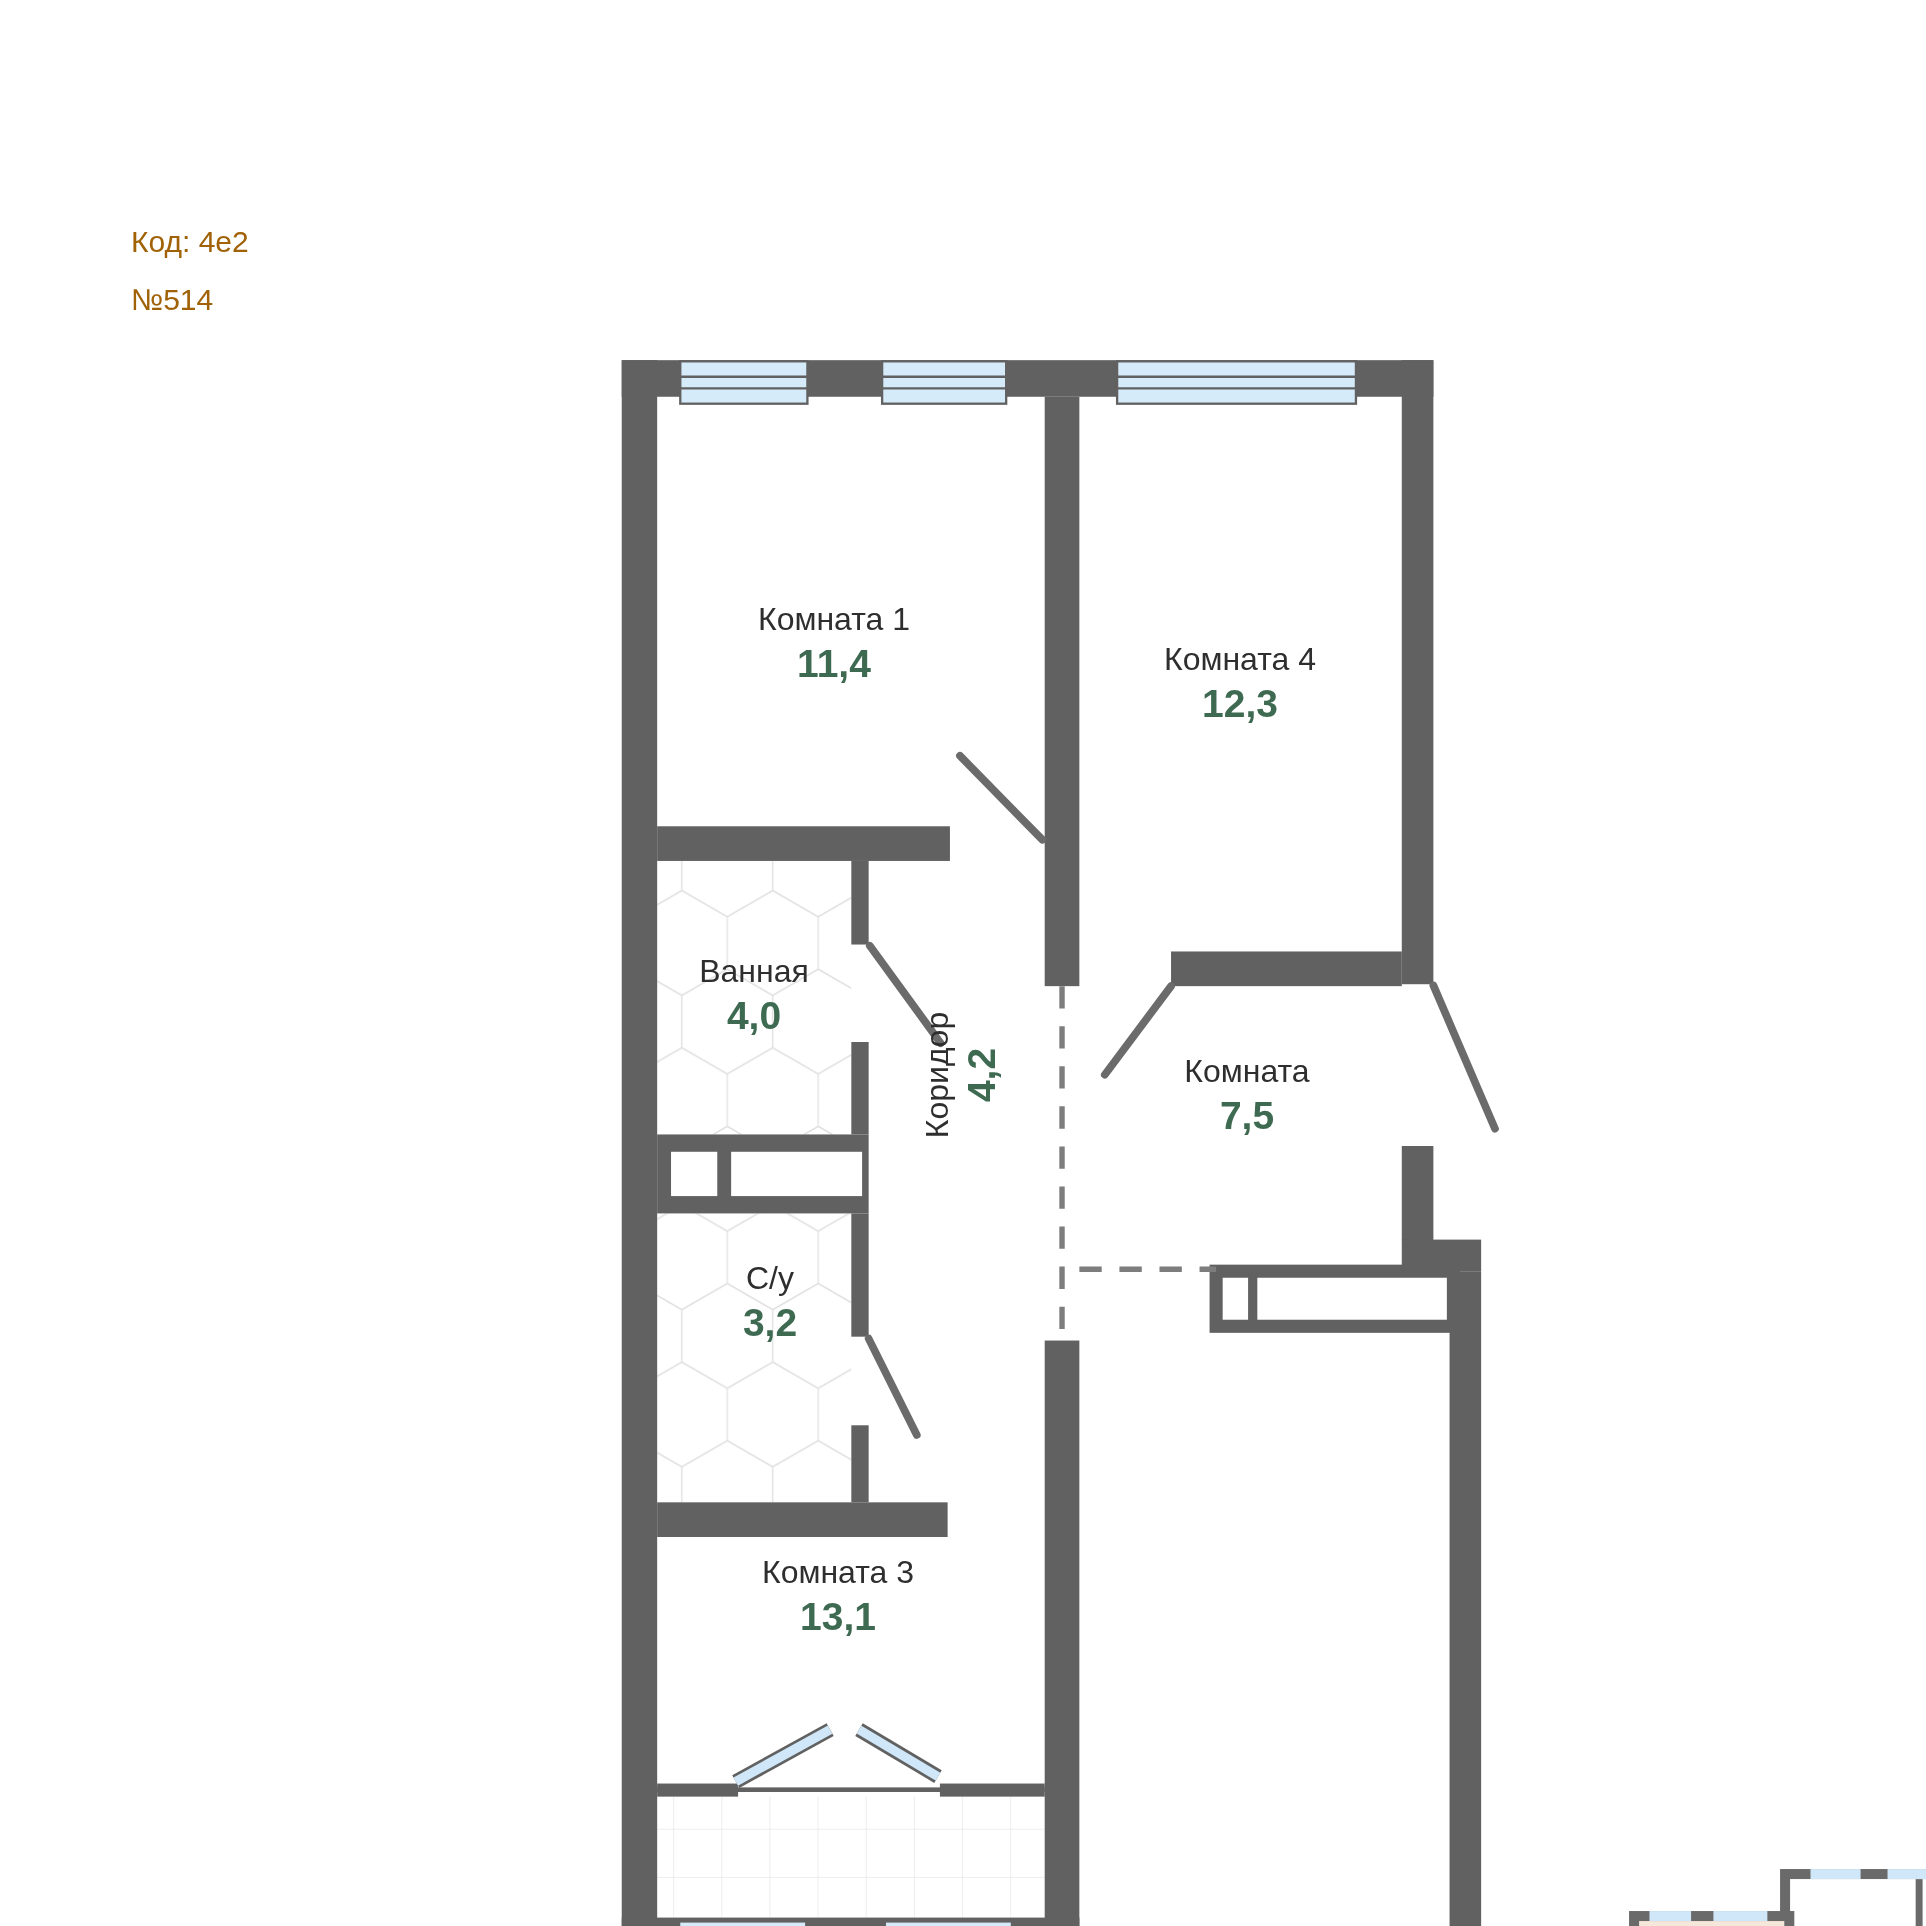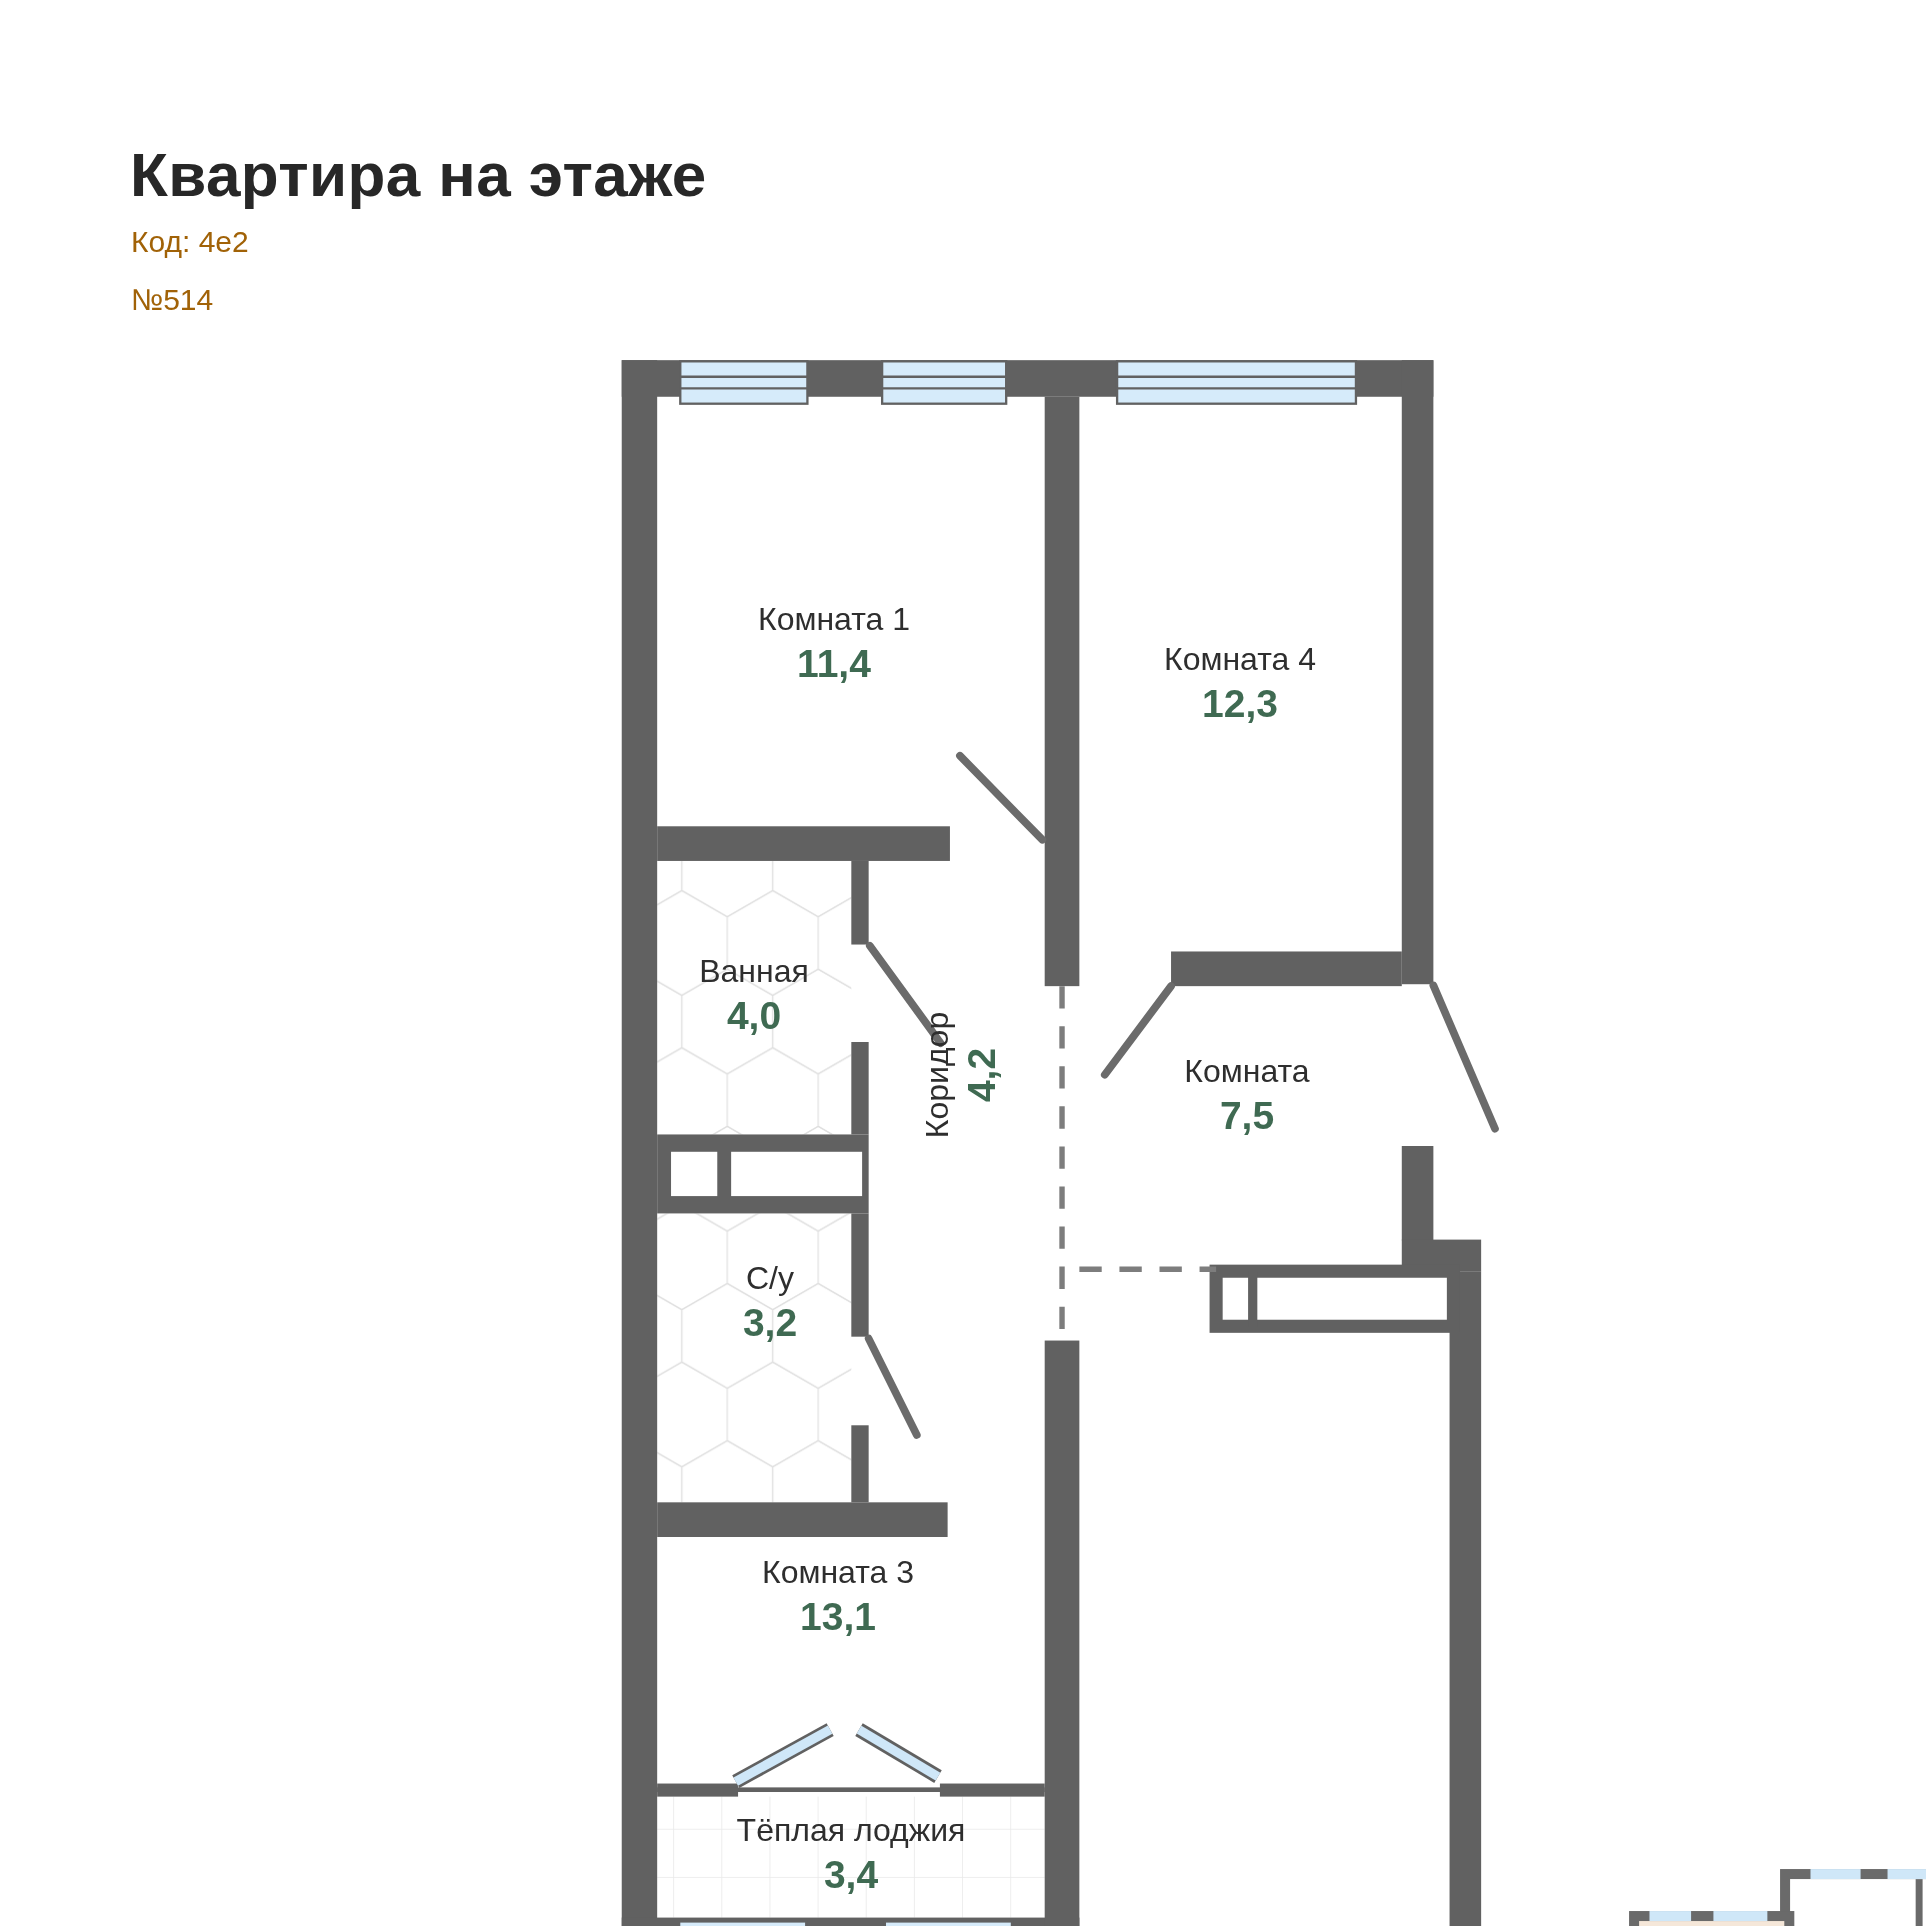--- a/index.html
+++ b/index.html
@@ -234,21 +234,20 @@
             <polygon points="0,-430 -56,-96 0,0" fill="#ffffff" stroke="#2b4161" stroke-width="5"></polygon>
           </g>
           <use href="#lray" transform="rotate(90)"></use>
           <use href="#lray" transform="rotate(180)"></use>
           <use href="#lray" transform="rotate(270)"></use>
         </g>
       </g>
     </g>
   </svg>
 
-  <div class="abs title" style="left:130px;top:139px;">Квартира на этаже</div>
   <div class="abs hsub" style="left:131px;top:225px;">Код: 4е2</div>
   <div class="abs hsub" style="left:131px;top:283px;">№514</div>
 
 
   <div class="abs room-label" style="left:834px;top:644px;">
     <div class="room-name">Комната 1</div>
     <div class="room-area">11,4</div>
   </div>
   <div class="abs room-label" style="left:1240px;top:684px;">
     <div class="room-name">Комната 4</div>
@@ -267,19 +266,15 @@
     <div class="room-area">7,5</div>
   </div>
   <div class="abs room-label" style="left:770px;top:1303px;">
     <div class="room-name">С/у</div>
     <div class="room-area">3,2</div>
   </div>
   <div class="abs room-label" style="left:838px;top:1597px;">
     <div class="room-name">Комната 3</div>
     <div class="room-area">13,1</div>
   </div>
-  <div class="abs room-label" style="left:851px;top:1855px;">
-    <div class="room-name">Тёплая лоджия</div>
-    <div class="room-area">3,4</div>
-  </div>
 
 </div>
 
 
 </body></html>

